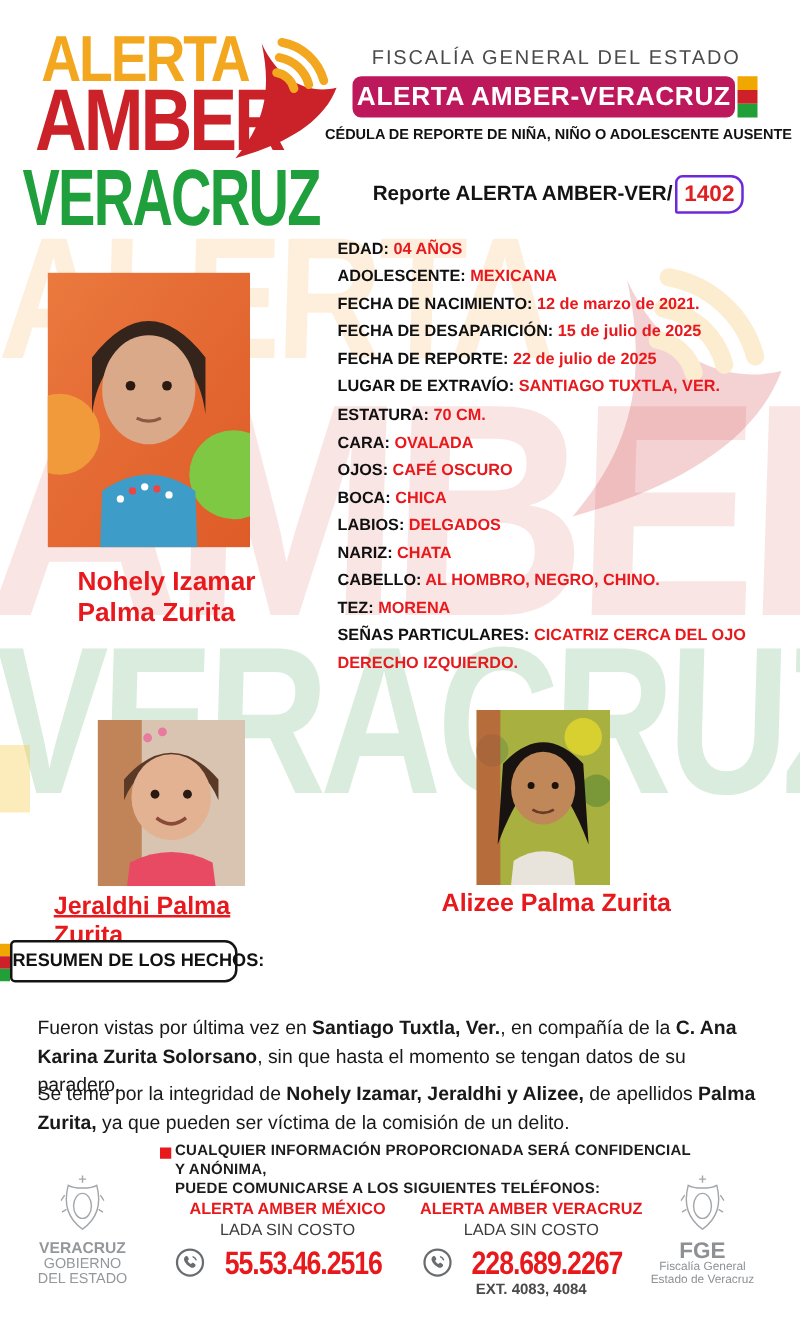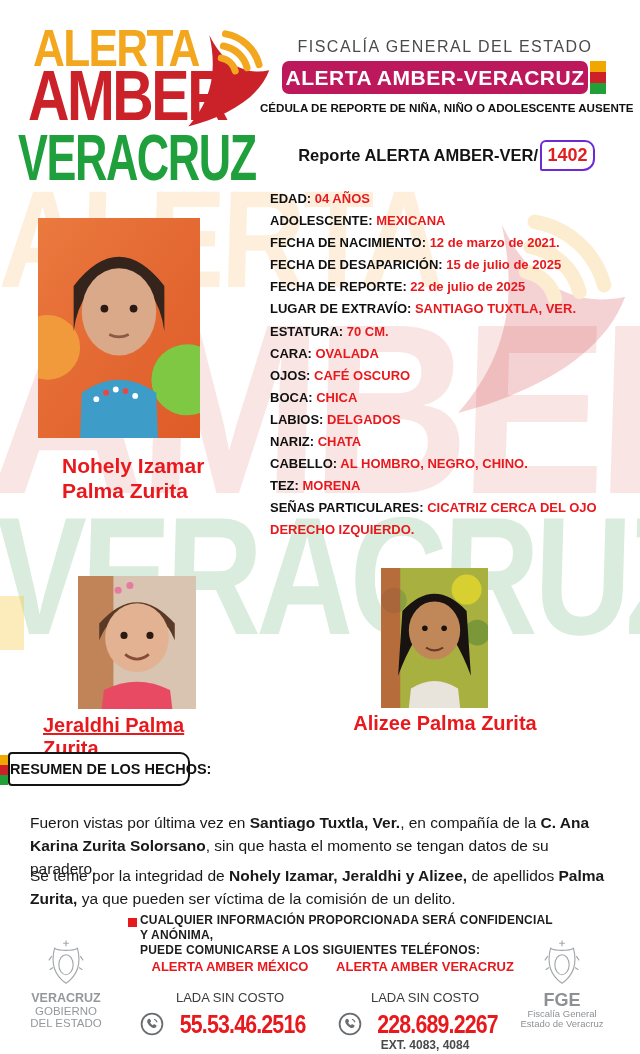--- a/index.html
+++ b/index.html
@@ -71,21 +71,21 @@
   #gov-left-text .t1{font-weight:bold;font-size:12.5px;}
   #gov-left-text .t2{font-size:11.5px;line-height:12px;}
   #fge-seal{left:540px;top:939px;width:44px;height:50px;}
   #fge-text{left:512px;top:991px;width:100px;text-align:center;color:#8e9194;z-index:1;}
   #fge-text .t1{font-weight:bold;font-size:18px;line-height:18px;}
   #fge-text .t2{font-size:9.5px;line-height:10px;}
   .hotline{position:absolute;text-align:center;z-index:1;}
   #hotline-mx{left:135px;top:959px;width:190px;}
   #hotline-ver{left:325px;top:959px;width:200px;}
   .h-title{font-weight:bold;font-size:13px;color:#E8191D;white-space:nowrap;}
-  .h-sub{font-size:13px;color:#3c3c3c;margin-top:16px;white-space:nowrap;}
+  .h-sub{font-size:13px;color:#3c3c3c;margin-top:2px;white-space:nowrap;}
   .h-row{display:flex;align-items:center;justify-content:center;margin-top:6px;height:26px;}
   .h-phone{font-weight:bold;font-size:26px;color:#E8191D;letter-spacing:-1px;
            transform:scaleX(.82);transform-origin:center;white-space:nowrap;}
   .h-ext{font-weight:bold;font-size:12px;color:#4a4a4a;margin-top:1px;white-space:nowrap;}
   .ph-icon{width:24px;height:24px;flex:0 0 24px;margin-right:2px;}
 </style>
 </head>
 <body>
 
 <div id="poster">

